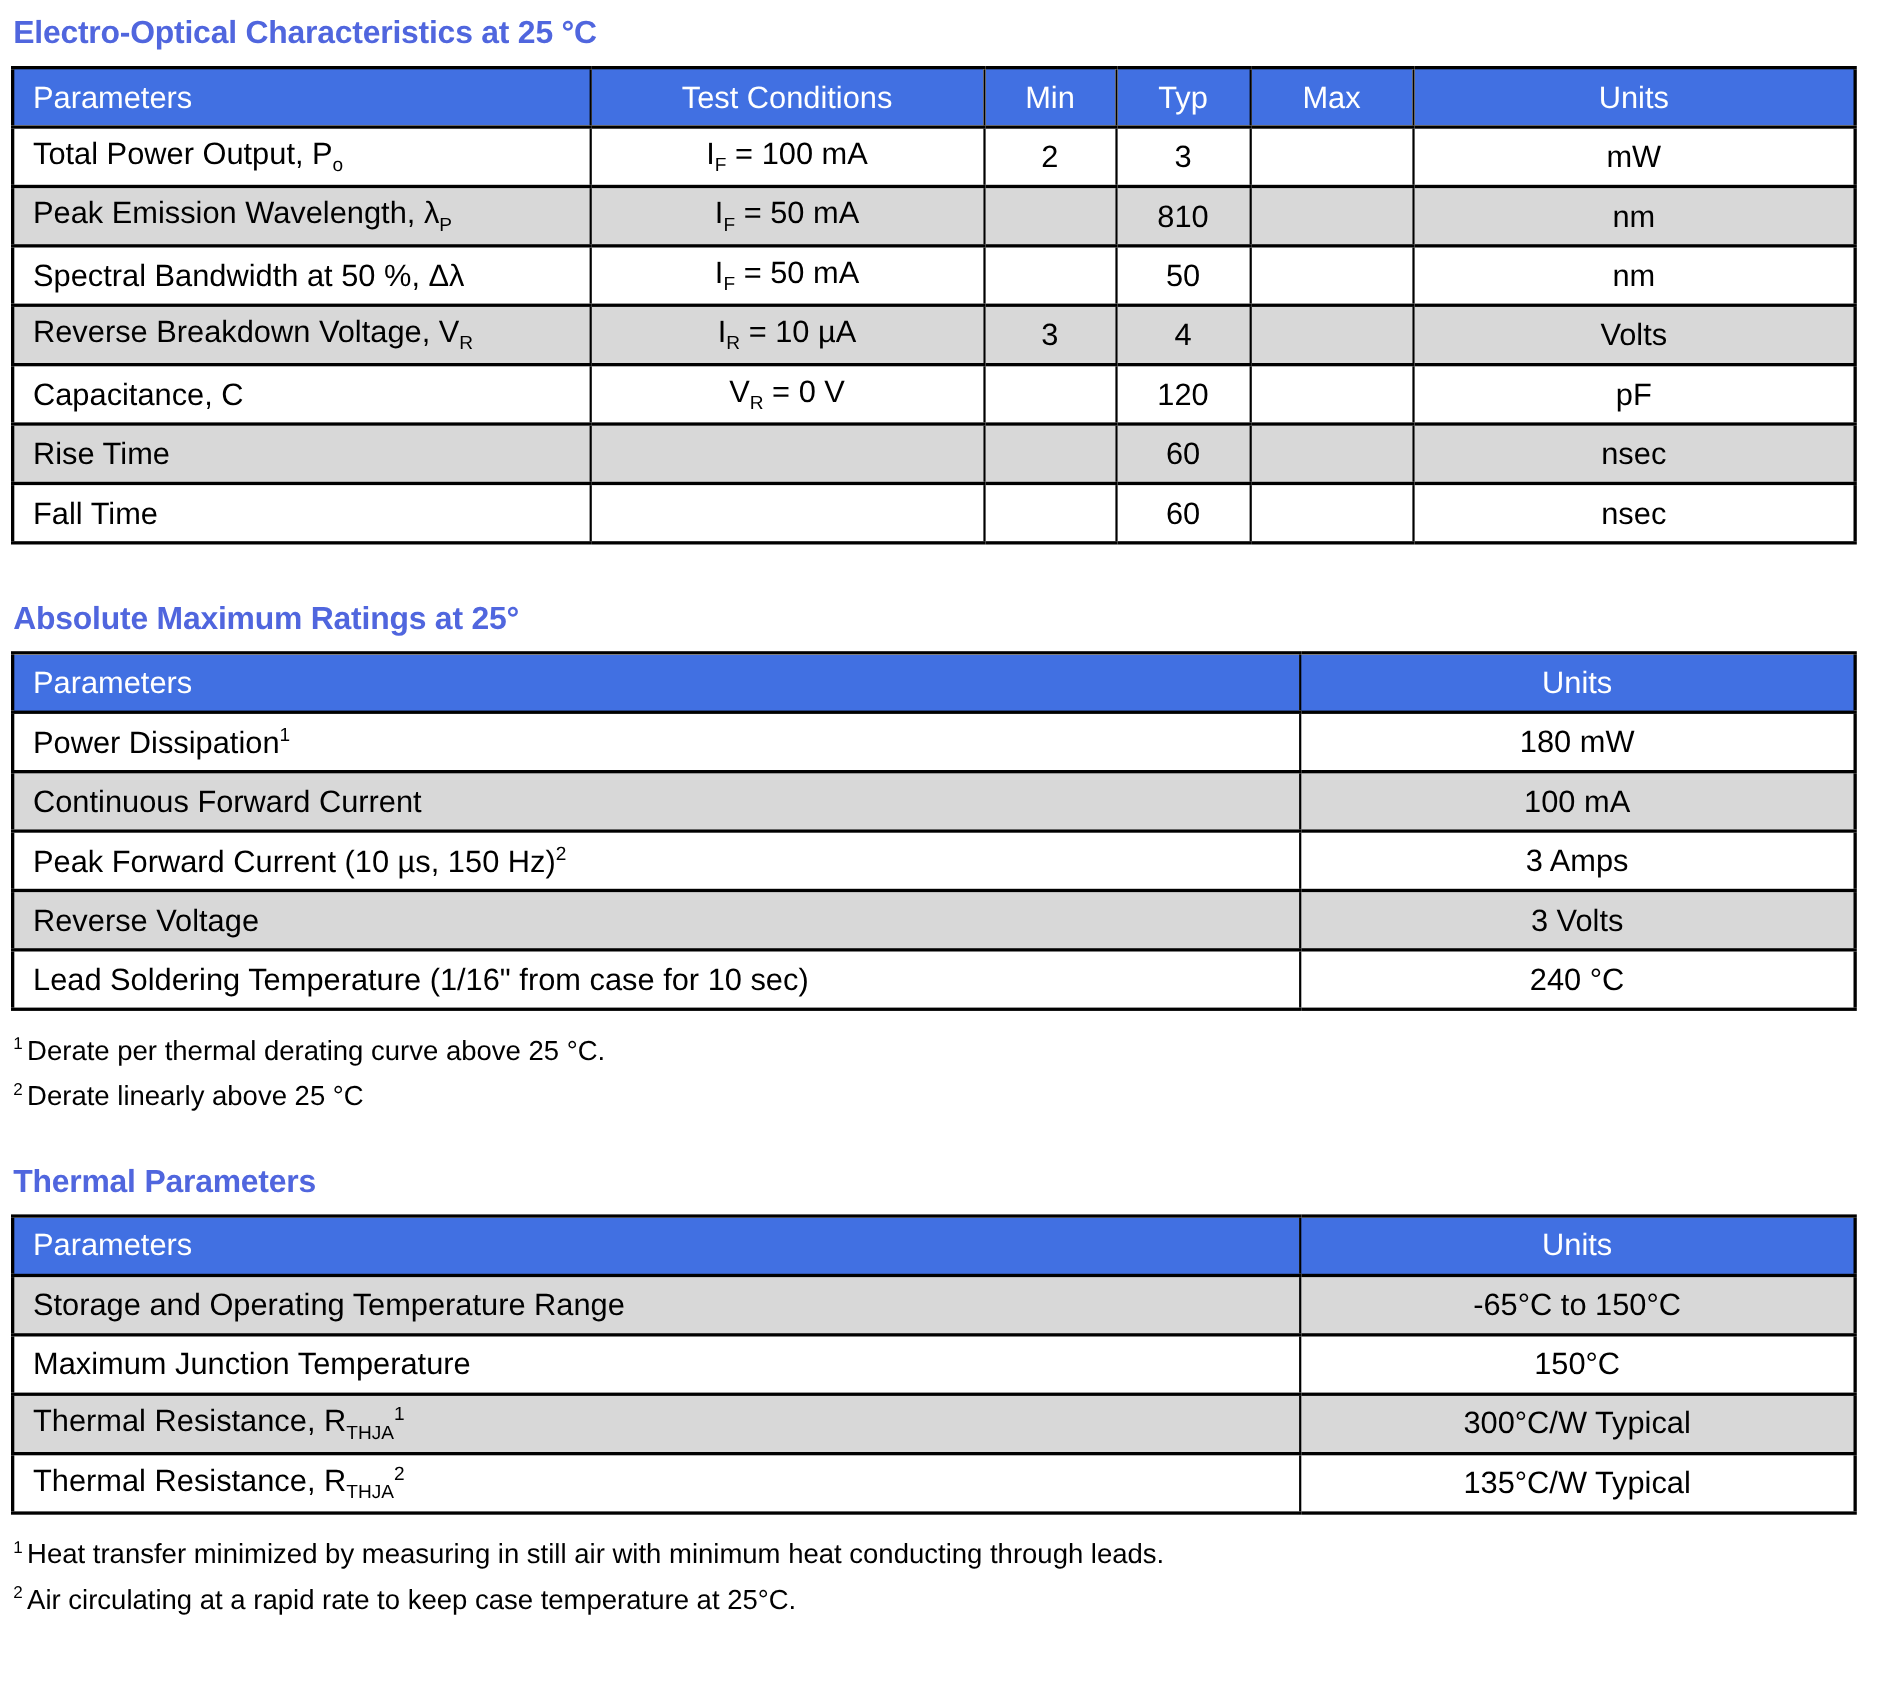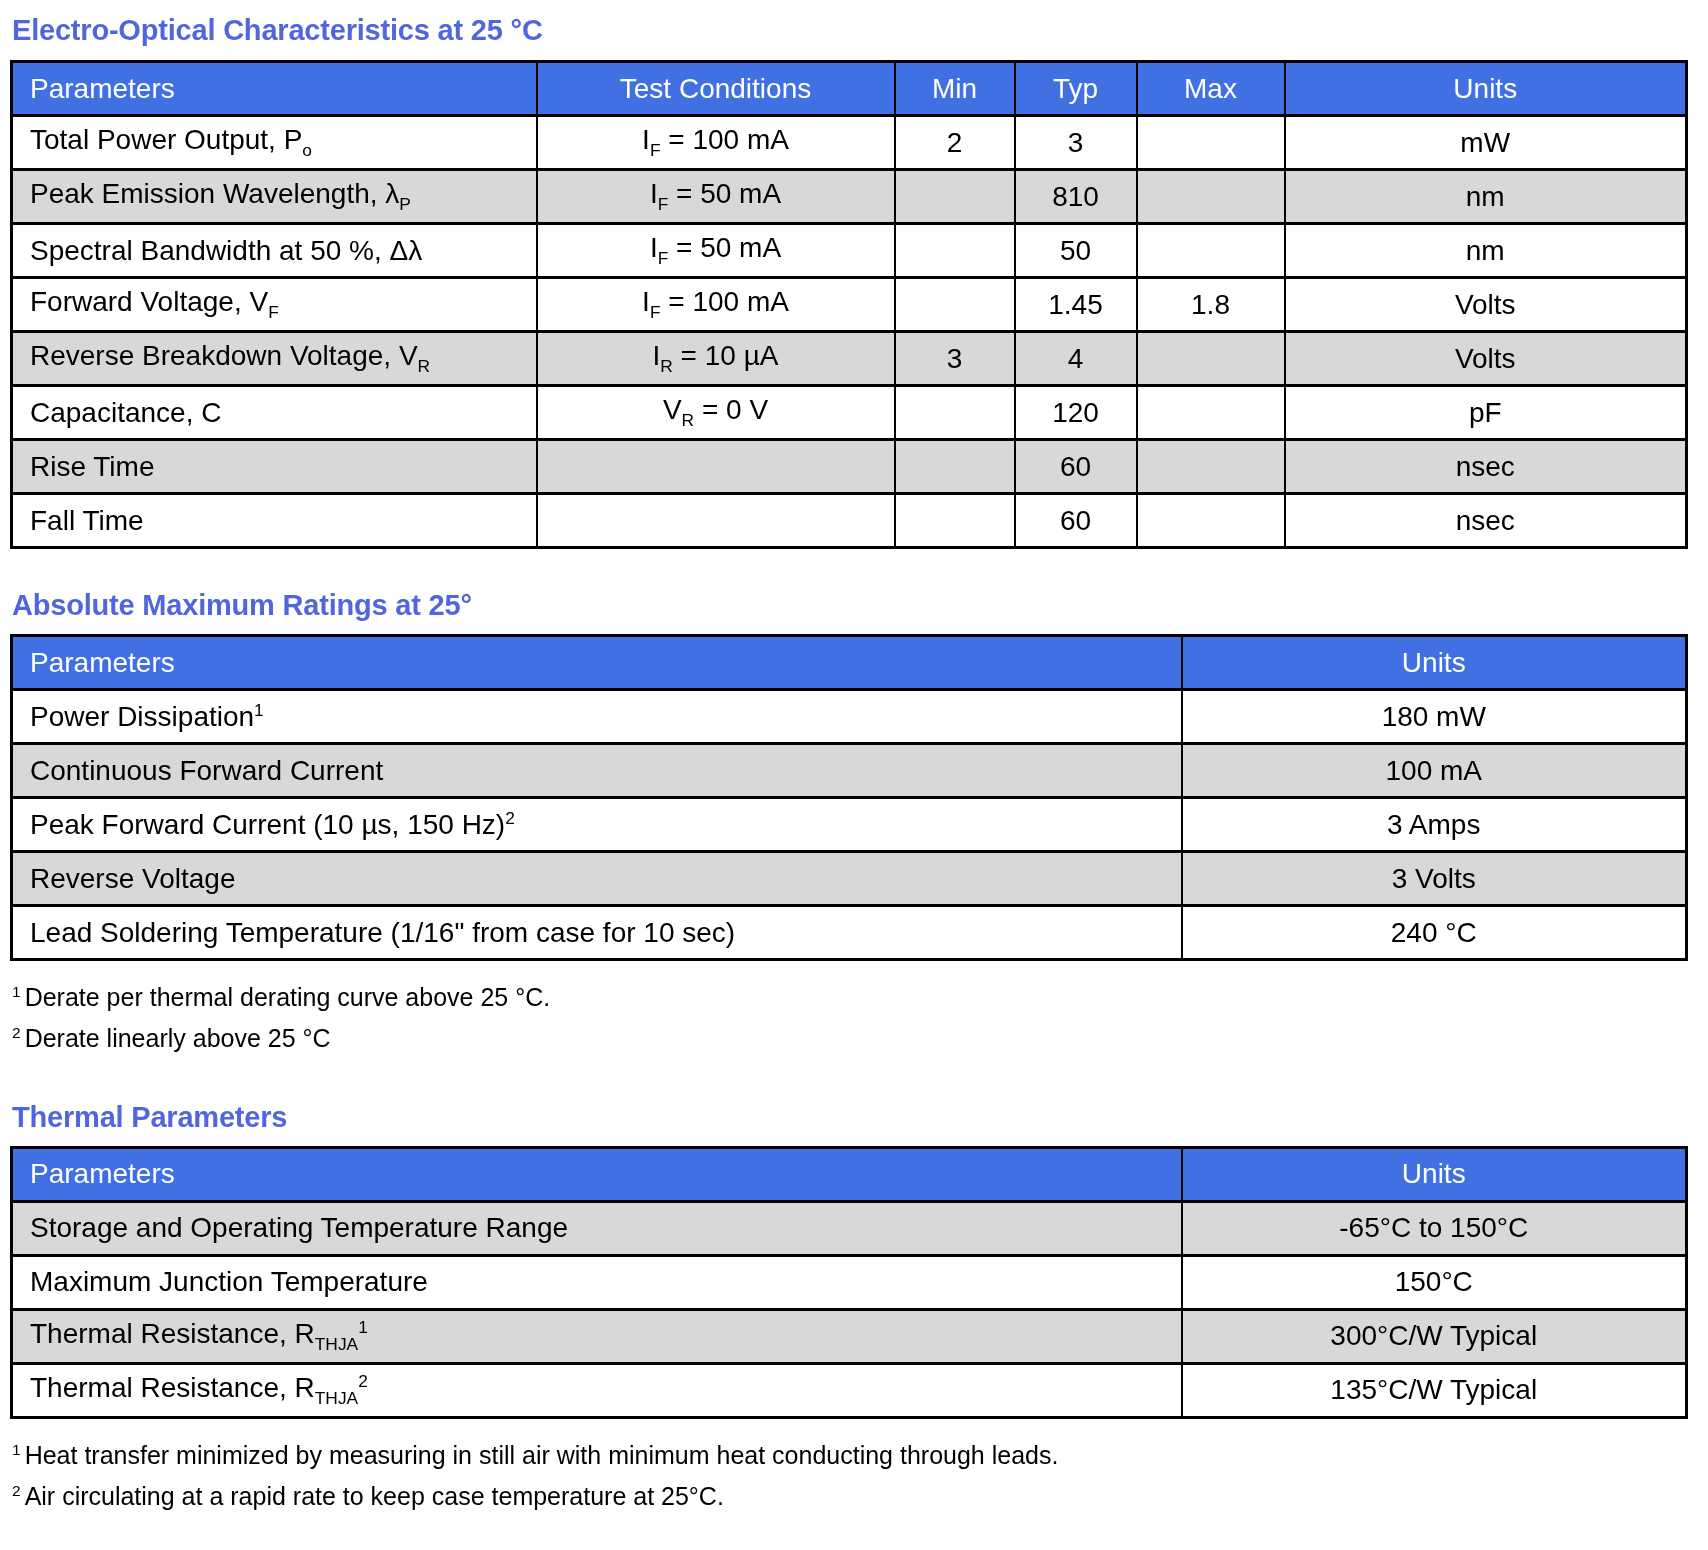--- a/index.html
+++ b/index.html
@@ -14,21 +14,21 @@
     color: var(--body-text, #000000);
     font-family: "Liberation Sans", "DejaVu Sans", sans-serif;
   }
   .section-title {
     font-size: 29px;
     font-weight: 700;
     color: var(--title-text, #5066de);
     margin: 0 0 13px 2px;
     letter-spacing: -0.2px;
   }
-  .section-2 .section-title { margin-top: 40px; margin-bottom: 12px; }
+  .section-2 .section-title { margin-top: 52px; margin-bottom: 12px; }
   .section-3 .section-title { margin-top: 44px; margin-bottom: 12px; }
   table.data-table {
     border-collapse: collapse;
     table-layout: fixed;
     width: 1675px;
     border: 3px solid var(--border, #000000);
   }
   table.data-table th, table.data-table td {
     border: 2px solid var(--border, #000000);
     border-top-width: 3px;
@@ -98,28 +98,20 @@
             <td class="cell-center">nm</td>
           </tr>
           <tr>
             <td class="cell-left">Spectral Bandwidth at 50 %, Δλ</td>
             <td class="cell-center">I<sub>F</sub> = 50 mA</td>
             <td class="cell-center"></td>
             <td class="cell-center">50</td>
             <td class="cell-center"></td>
             <td class="cell-center">nm</td>
           </tr>
-          <tr>
-            <td class="cell-left">Forward Voltage, V<sub>F</sub></td>
-            <td class="cell-center">I<sub>F</sub> = 100 mA</td>
-            <td class="cell-center"></td>
-            <td class="cell-center">1.45</td>
-            <td class="cell-center">1.8</td>
-            <td class="cell-center">Volts</td>
-          </tr>
           <tr class="shaded">
             <td class="cell-left">Reverse Breakdown Voltage, V<sub>R</sub></td>
             <td class="cell-center">I<sub>R</sub> = 10 µA</td>
             <td class="cell-center">3</td>
             <td class="cell-center">4</td>
             <td class="cell-center"></td>
             <td class="cell-center">Volts</td>
           </tr>
           <tr>
             <td class="cell-left">Capacitance, C</td>

